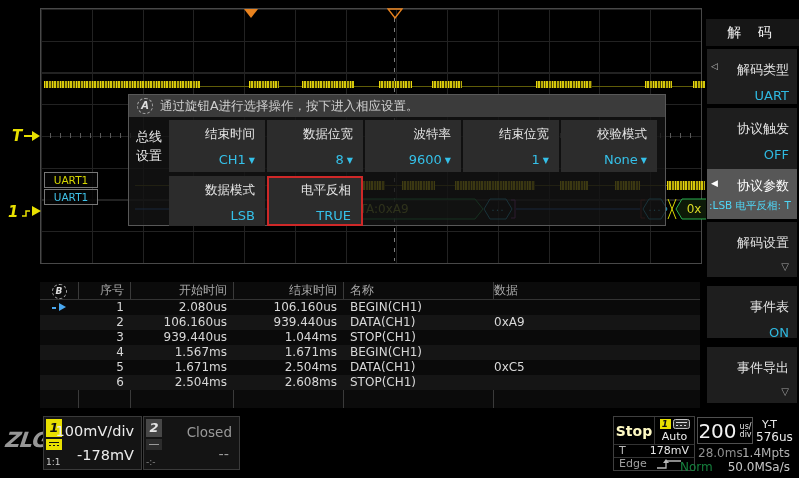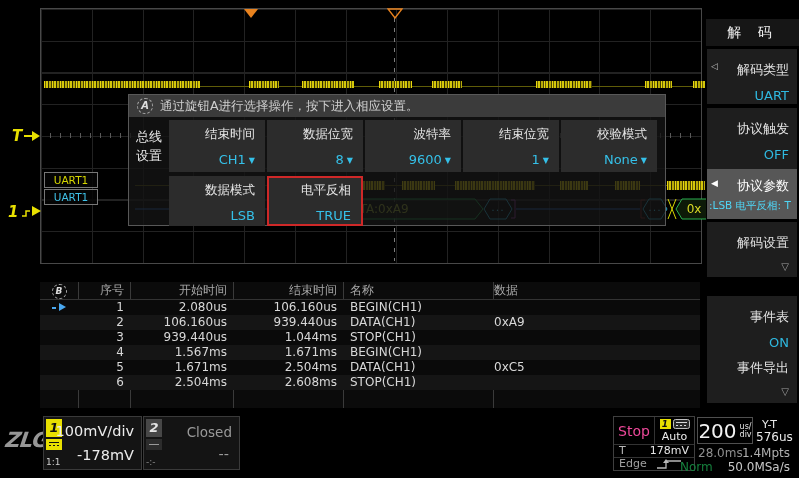--- a/index.html
+++ b/index.html
@@ -90,21 +90,21 @@
   .coup .l1{position:absolute;left:3px;right:3px;top:3px;height:1px;background:#111;}
   .coup .l2{position:absolute;left:3px;right:3px;top:6px;height:1px;
      background:repeating-linear-gradient(90deg,#111 0 2px,transparent 2px 4px);}
   .coup.gry .l1{background:#999;top:5px;}
   .probe{position:absolute;left:2px;bottom:2px;font-size:9px;color:#cfcfcf;}
   .bigv{position:absolute;right:7px;font-size:14.5px;color:#ececec;}
   .bigv.dim{color:#9a9a9a;}
   .trigbox{position:absolute;left:613px;top:416px;width:82px;height:55px;border:1px solid #3f3f3f;box-sizing:border-box;font-size:11px;}
   .tb-r1{position:absolute;left:0;top:0;right:0;height:27px;border-bottom:1px solid #333;display:flex;}
   .stopcell{width:40px;border-right:1px solid #333;display:flex;align-items:center;justify-content:center;}
-  .stoptxt{color:#ec4899;font-weight:normal;font-size:14px;}
+  .stoptxt{color:#fef9c3;font-weight:bold;font-size:14px;}
   .srccell{flex:1;display:flex;flex-direction:column;align-items:center;justify-content:center;gap:1px;}
   .srcrow{display:flex;gap:2px;align-items:center;}
   .minibadge{width:11px;height:10px;background:#e8e000;color:#111;font-size:9px;font-weight:bold;font-style:italic;
      text-align:center;line-height:10px;}
   .tb-r2{position:absolute;left:0;top:27px;right:0;height:13px;border-bottom:1px solid #333;
      display:flex;justify-content:space-between;align-items:center;padding:0 5px;color:#e6e6e6;}
   .tb-r3{position:absolute;left:0;top:40px;right:0;height:13px;display:flex;align-items:center;gap:8px;padding:0 5px;color:#a0a0a0;}
   .tbase{position:absolute;left:697px;top:417px;width:56px;height:27px;background:#000;border:1px solid #4f4f4f;
      box-sizing:border-box;display:flex;align-items:center;justify-content:center;gap:3px;}
   .tbase .num{font-size:20px;color:#f2f2f2;}
@@ -304,21 +304,21 @@
   </div>
   <div class="sb-item sel" style="top:169px;height:50px">
     <span class="sb-tri" style="color:#fff;top:9px">◀</span>
     <div class="lab">协议参数</div>
     <div class="sb-sub">:LSB 电平反相: T</div>
   </div>
   <div class="sb-item" style="top:222px;height:55px">
     <div class="lab">解码设置</div>
     <div class="ddh">▽</div>
   </div>
-  <div class="sb-item" style="top:296px;height:58px">
+  <div class="sb-item" style="top:286px;height:52px">
     <div class="lab">事件表</div>
     <div class="val">ON</div>
   </div>
   <div class="sb-item" style="top:347px;height:56px">
     <div class="lab">事件导出</div>
     <div class="ddh">▽</div>
   </div>
 
   <div class="logo">
     <span>ZLG</span><sup>®</sup>

